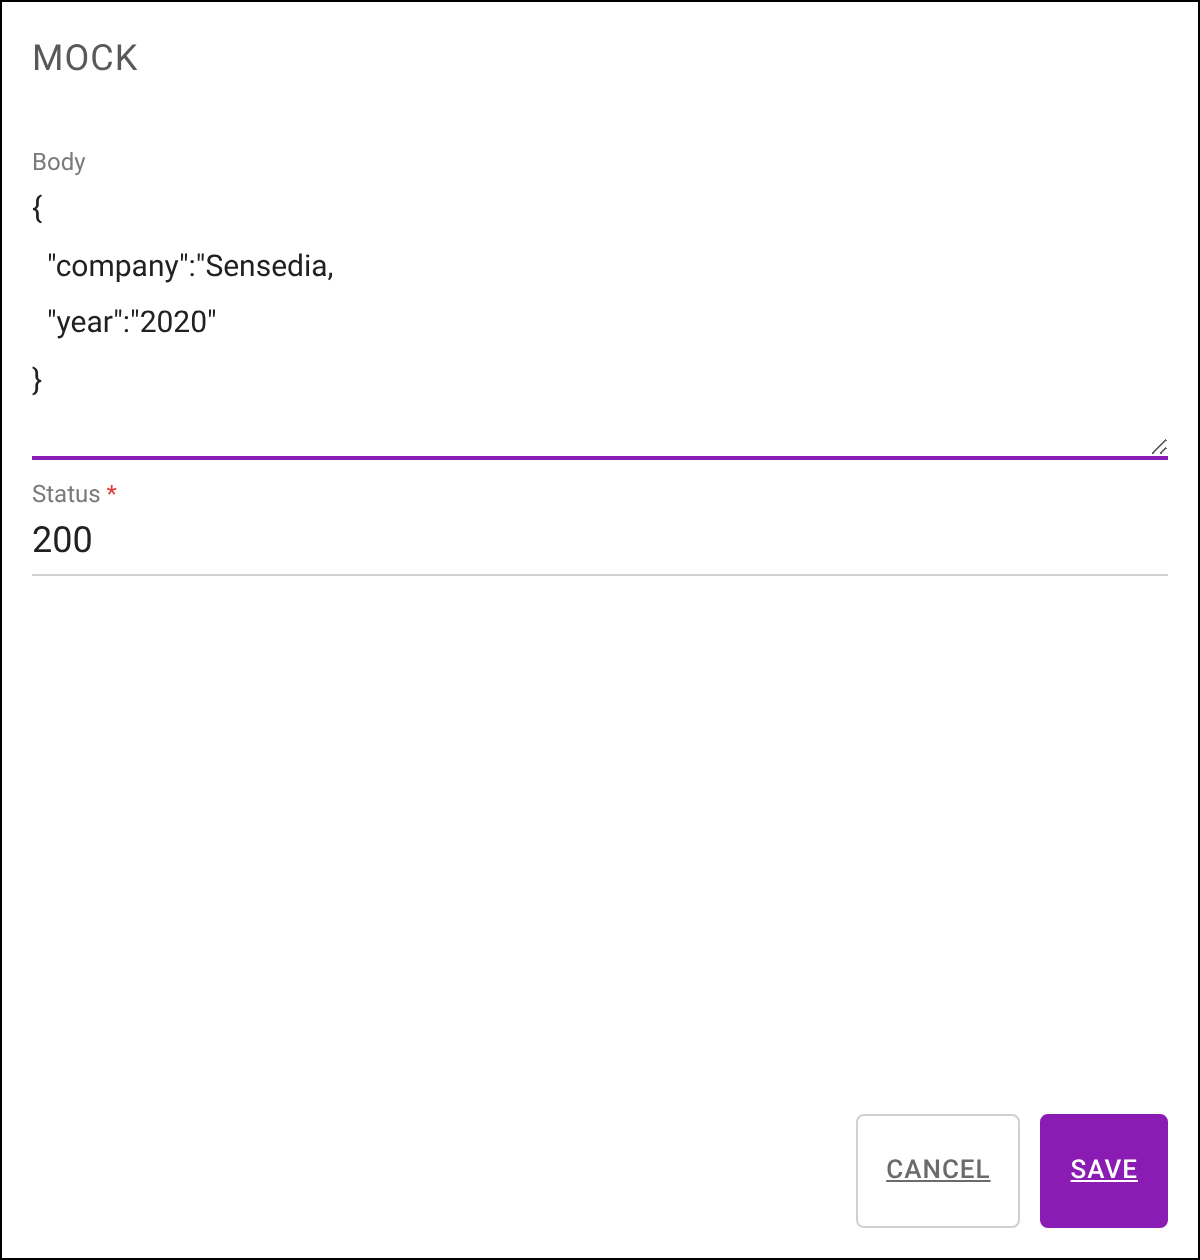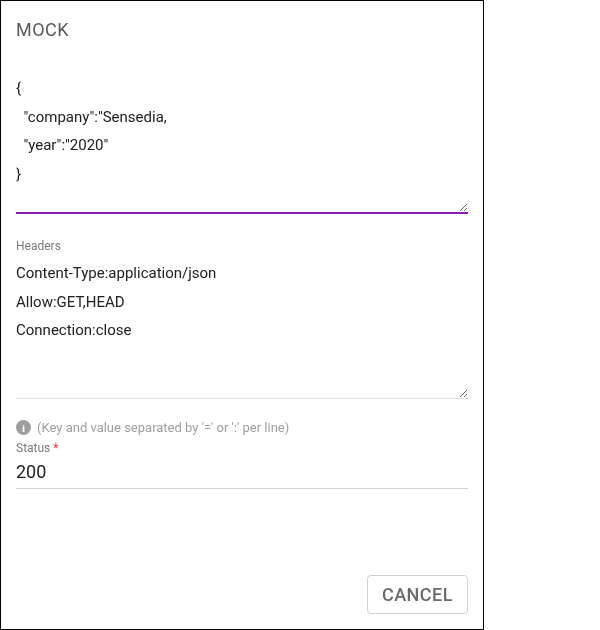--- a/index.html
+++ b/index.html
@@ -7,21 +7,21 @@
       margin: 0;
       padding: 0;
     }
     body {
       font-family: Roboto, "Helvetica Neue", Arial, sans-serif;
       background: #fff;
       color: #212121;
       font-size: 14px;
     }
     .dialog {
-      width: 484px;
+      width: 600px;
       height: 630px;
       border: 1px solid #000;
       padding: 18px 15px 15px 15px;
       display: flex;
       flex-direction: column;
     }
     .dialog-title {
       font-size: 18px;
       color: #595959;
       letter-spacing: 0.5px;
@@ -104,70 +104,63 @@
       flex: 1;
     }
     .actions {
       display: flex;
       justify-content: flex-end;
       gap: 10px;
       padding-top: 10px;
     }
     .btn {
       font-family: inherit;
-      font-size: 18px;
+      font-size: 13px;
       letter-spacing: 0.5px;
-      padding: 8px 14px;
+      padding: 20px 14px;
       border-radius: 4px;
       cursor: pointer;
       font-weight: 500;
+      text-decoration: underline;
     }
     .btn-cancel {
       background: #fff;
       border: 1px solid #d0d0d0;
       color: #6b6b6b;
     }
     .btn-save {
       background: #8a1bb3;
       border: 1px solid #8a1bb3;
       color: #fff;
     }
   </style>
 </head>
 <body>
 
 <div class="dialog">
 
   <div class="dialog-title">MOCK</div>
 
   <div class="field">
+    <label class="field-label">Body</label>
     <textarea class="textarea textarea-body" style="">{
   "company":"Sensedia,
   "year":"2020"
 }</textarea>
   </div>
 
-  <div class="field field-headers">
-    <label class="field-label">Headers</label>
-    <textarea class="textarea textarea-headers" style="">Content-Type:application/json
-Allow:GET,HEAD
-Connection:close</textarea>
-    <div class="helper">
-      <span class="helper-icon">i</span>
-      <span>(Key and value separated by '=' or ':' per line)</span>
-    </div>
-  </div>
 
   <div class="field field-status">
     <label class="field-label">
       <span>Status</span>
       <span class="required">*</span>
     </label>
     <input type="text" class="input-text" value="200" style="">
   </div>
 
   <div class="spacer"></div>
 
   <div class="actions">
     <button class="btn btn-cancel">CANCEL</button>
+    <button class="btn btn-save">SAVE</button>
   </div>
 
 </div>
 
 </body></html>

